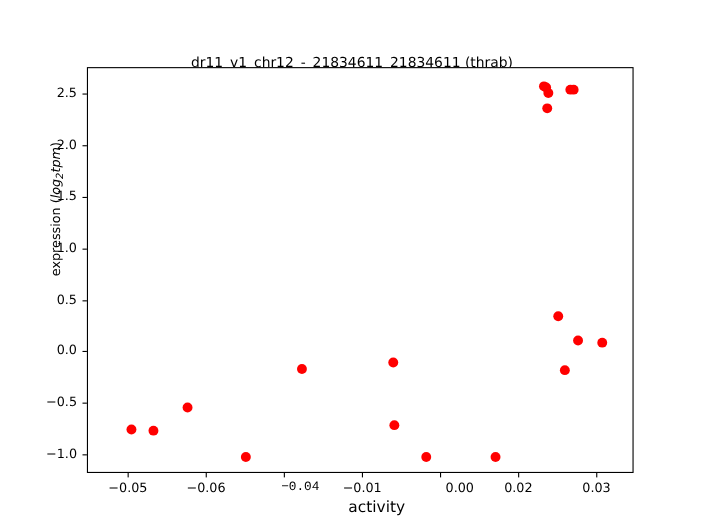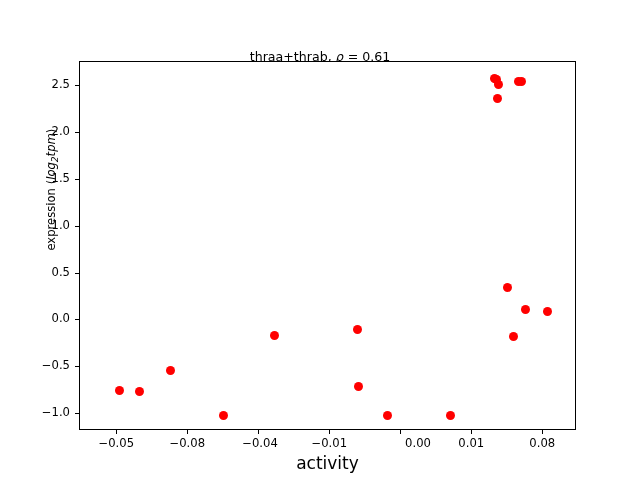--- a/index.html
+++ b/index.html
@@ -93,25 +93,25 @@
     text-align: right;
     margin-top: -8px;
     font-size: 11.6px;
     color: #000000;
     white-space: pre;
   }
 
   
   #xlabel {
     position: absolute;
-    left: 79px;
+    left: 94px;
     top: 453px;
     width: 497px;
     text-align: center;
-    font-size: 17px;
+    font-size: 14px;
     color: #000000;
   }
   #ylabel {
     position: absolute;
     left: -98px;
     top: 182px;
     width: 300px;
     text-align: center;
     font-size: 11.6px;
     color: #000000;
@@ -119,21 +119,20 @@
     transform-origin: center center;
     white-space: pre;
   }
 </style>
 </head>
 <body>
 
 <div id="figure">
 
   <div id="title-block">
-    <span id="title-line-1"><span>thraa+thrab, </span><span class="math-italic">ρ</span><span> = 0.61</span></span>
     <span id="title-line-2">dr11_v1_chr12_-_21834611_21834611 (thrab)</span>
   </div>
 
   <div id="axes">
     <div id="plot-area">
         <div class="marker" style="left: 39.05px; top: 328.26px; background: rgb(255, 0, 0); width: 9px; height: 9px; margin-left: -4.5px; margin-top: -4.5px;"></div>
         <div class="marker" style="left: 59.28px; top: 329.66px; background: rgb(255, 0, 0); width: 9px; height: 9px; margin-left: -4.5px; margin-top: -4.5px;"></div>
         <div class="marker" style="left: 90.52px; top: 308.59px; background: rgb(255, 0, 0); width: 9px; height: 9px; margin-left: -4.5px; margin-top: -4.5px;"></div>
         <div class="marker" style="left: 143.77px; top: 353.55px; background: rgb(255, 0, 0); width: 9px; height: 9px; margin-left: -4.5px; margin-top: -4.5px;"></div>
         <div class="marker" style="left: 194.18px; top: 273.28px; background: rgb(255, 0, 0); width: 9px; height: 9px; margin-left: -4.5px; margin-top: -4.5px;"></div>
@@ -151,31 +150,31 @@
         <div class="marker" style="left: 441.26px; top: 19.85px; background: rgb(255, 0, 0); width: 9px; height: 9px; margin-left: -4.5px; margin-top: -4.5px;"></div>
         <div class="marker" style="left: 445.52px; top: 247.44px; background: rgb(255, 0, 0); width: 9px; height: 9px; margin-left: -4.5px; margin-top: -4.5px;"></div>
         <div class="marker" style="left: 467.53px; top: 249.31px; background: rgb(255, 0, 0); width: 9px; height: 9px; margin-left: -4.5px; margin-top: -4.5px;"></div>
       </div>
   </div>
 
   <div id="tick-layer">
       <div class="xtick" style="left: 116.27px;"></div>
       <div class="xticklabel" style="left: 116.27px;">−0.05</div>
       <div class="xtick" style="left: 187.27px;"></div>
-      <div class="xticklabel" style="left: 187.27px;">−0.08</div>
+      <div class="xticklabel" style="left: 187.27px;">−0.06</div>
       <div class="xtick" style="left: 258.27px;"></div>
-      <div class="xticklabel" style="left: 260px;">−0.04</div>
+      <div class="xticklabel" style="left: 273px; font-family: Liberation Mono, monospace;">−0.04</div>
       <div class="xtick" style="left: 329.27px;"></div>
       <div class="xticklabel" style="left: 329.27px;">−0.01</div>
       <div class="xtick" style="left: 400.27px;"></div>
       <div class="xticklabel" style="left: 418px;">0.00</div>
       <div class="xtick" style="left: 471.27px;"></div>
-      <div class="xticklabel" style="left: 471.27px;">0.01</div>
+      <div class="xticklabel" style="left: 471.27px;">0.02</div>
       <div class="xtick" style="left: 542.27px;"></div>
-      <div class="xticklabel" style="left: 542.27px;">0.08</div>
+      <div class="xticklabel" style="left: 542.27px;">0.03</div>
       <div class="ytick" style="top: 413.14px;"></div>
       <div class="yticklabel" style="top: 413.14px;">−1.0</div>
       <div class="ytick" style="top: 366.31px;"></div>
       <div class="yticklabel" style="top: 366.31px;">−0.5</div>
       <div class="ytick" style="top: 319.49px;"></div>
       <div class="yticklabel" style="top: 319.49px;">0.0</div>
       <div class="ytick" style="top: 272.66px;"></div>
       <div class="yticklabel" style="top: 272.66px;">0.5</div>
       <div class="ytick" style="top: 225.83px;"></div>
       <div class="yticklabel" style="top: 225.83px;">1.0</div>

